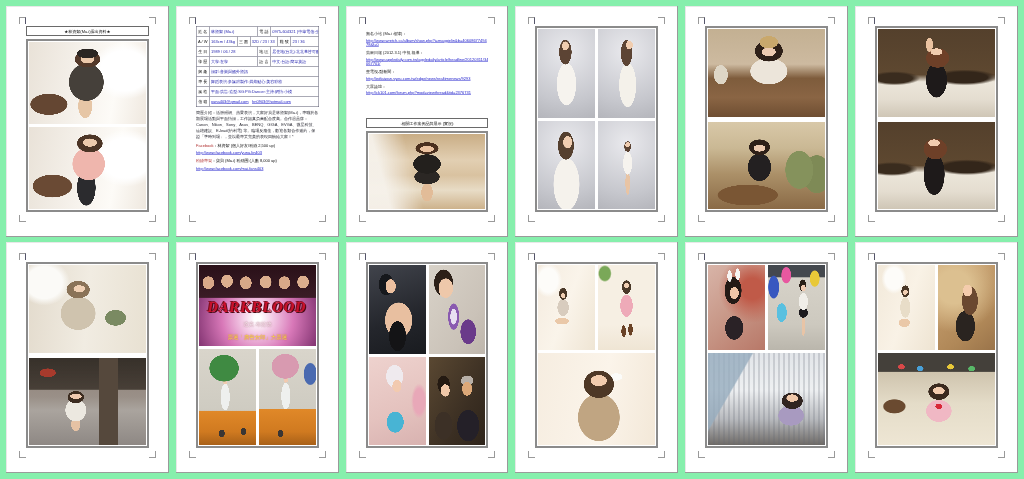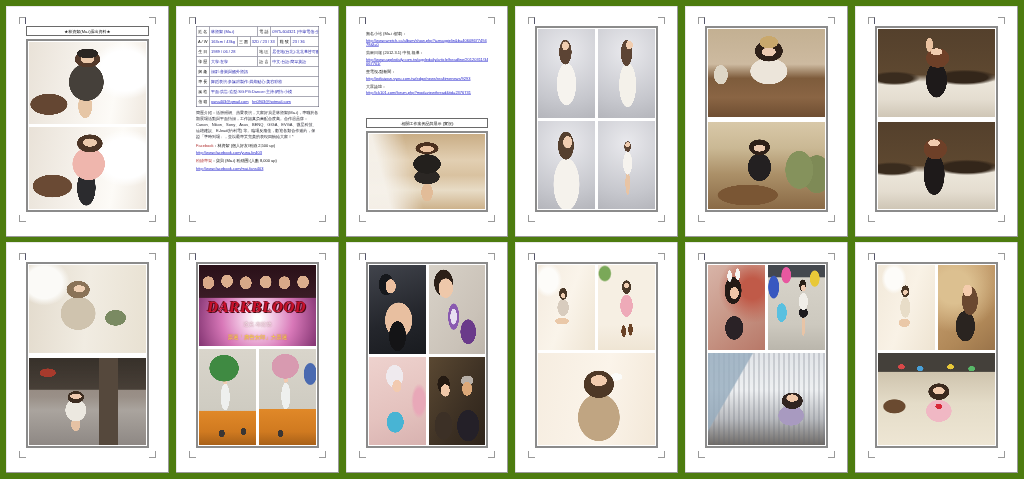--- a/index.html
+++ b/index.html
@@ -1,19 +1,19 @@
 <!DOCTYPE html>
 <html><head>
 <meta charset="utf-8">
 <style>
   *{box-sizing:border-box;margin:0;padding:0}
   html,body{width:1024px;height:479px;background:#000;overflow:hidden;
     font-family:"Liberation Sans",sans-serif}
   .screen{display:grid;width:1024px;height:479px;grid-template-columns:repeat(6,1fr);
-    grid-template-rows:1fr 1fr;gap:5px 7px;padding:6px;background:#4d7c0f}
+    grid-template-rows:1fr 1fr;gap:5px 7px;padding:6px;background:#86efac}
   .sheet{position:relative;background:#fff;overflow:hidden;
     box-shadow:inset -1px -1px 0 #9a9a9a,inset 1px 1px 0 #e8e8e8}
   .cm{position:absolute;width:7px;height:7px;display:block;z-index:4}
   .cm.tl{left:13px;top:11px;border-left:1px solid #9a9a9a;border-top:1px solid #9a9a9a}
   .cm.tr{right:13px;top:11px;border-right:1px solid #9a9a9a;border-top:1px solid #9a9a9a}
   .cm.bl{left:13px;bottom:15px;border-left:1px solid #9a9a9a;border-bottom:1px solid #9a9a9a}
   .cm.br{right:13px;bottom:15px;border-right:1px solid #9a9a9a;border-bottom:1px solid #9a9a9a}
   .ct{position:absolute;left:20px;right:20px;top:20px;bottom:25px;display:flex;flex-direction:column}
   .fr{border:2px solid #8b8b8b;background:#fff;padding:1px;display:flex;flex-direction:column;
     gap:3px;flex:1;min-height:0}

